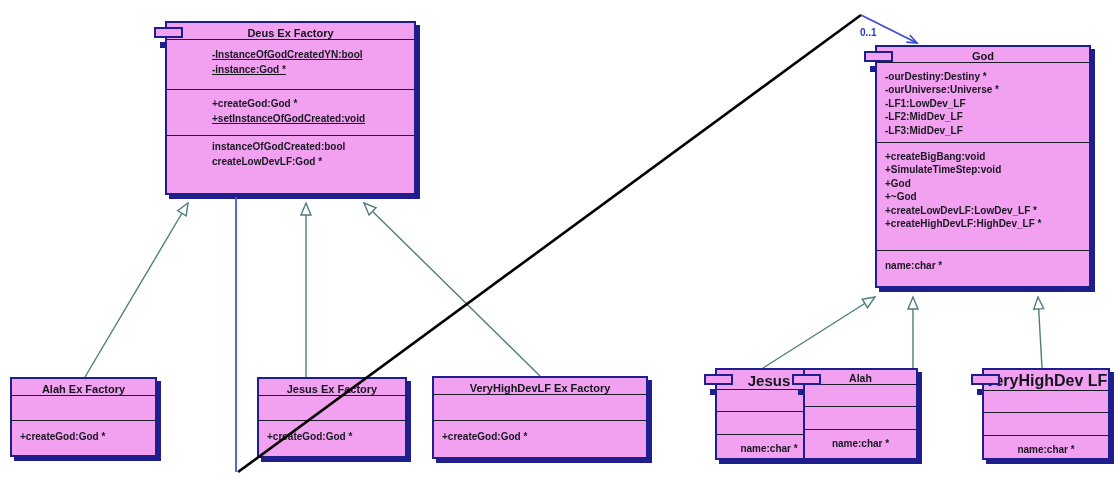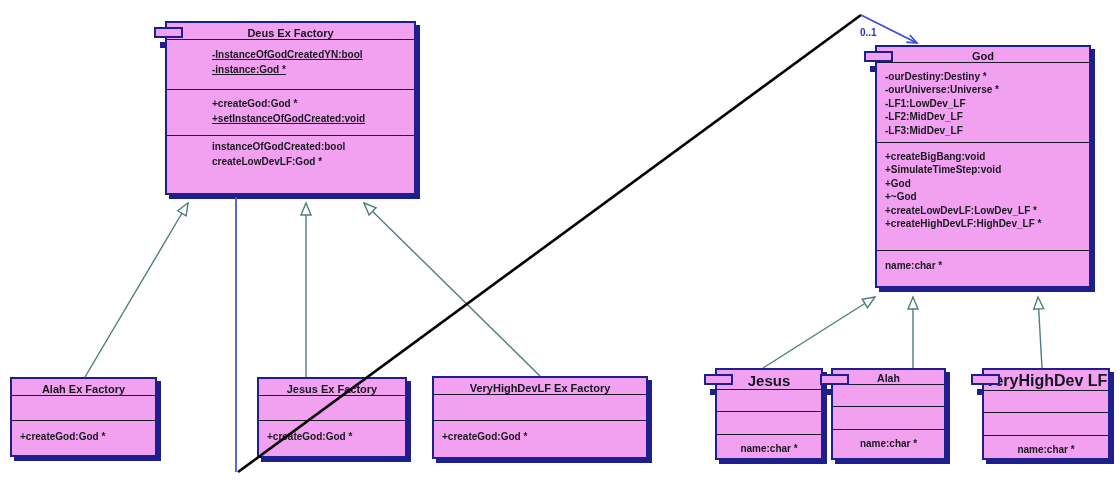--- a/index.html
+++ b/index.html
@@ -116,21 +116,21 @@
     <div class="tab"></div>
     <div class="dot"></div>
     <div class="c-title" style="padding-top:2px;font-size:15px">Jesus</div>
     <div class="c-sect" style="height:22px"></div>
     <div class="c-sect" style="height:23px"></div>
     <div class="c-sect grow" style="padding-top:8px">
       <div class="row centered">name:char *</div>
     </div>
   </div>
 
-  <div class="uml-class" style="left:831px;top:368px;width:115px;height:92px">
+  <div class="uml-class" style="left:803px;top:368px;width:115px;height:92px">
     <div class="tab"></div>
     <div class="dot"></div>
     <div class="c-title" style="padding-top:2px;font-size:10.5px">Alah</div>
     <div class="c-sect" style="height:22px"></div>
     <div class="c-sect" style="height:23px"></div>
     <div class="c-sect grow" style="padding-top:8px">
       <div class="row centered">name:char *</div>
     </div>
   </div>
 

